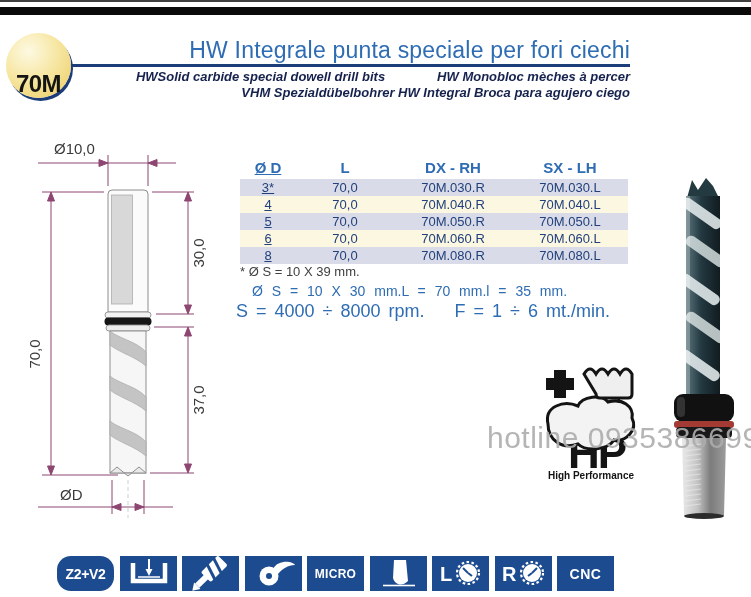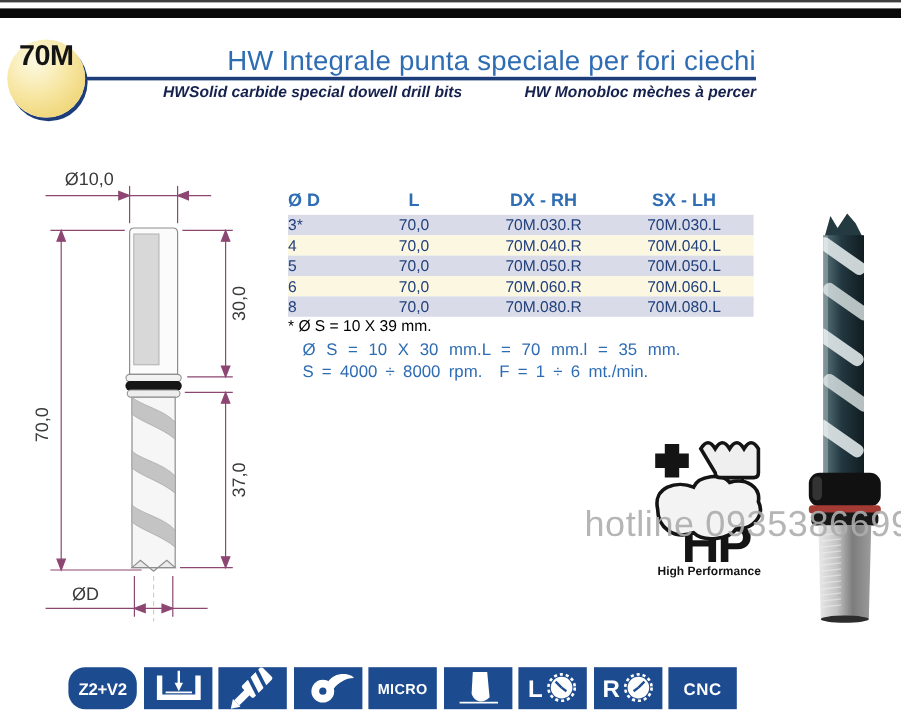--- a/index.html
+++ b/index.html
@@ -14,21 +14,21 @@
   
   .topline { position:absolute; left:0; top:0; width:751px; height:2px; background:#3f3f3f; }
   .topbar  { position:absolute; left:0; top:7px; width:751px; height:8px; background:#0a0a0a; }
 
   
   .code-badge {
     position:absolute; left:6px; top:33px; width:65px; height:65px;
     border-radius:50%;
     background:radial-gradient(circle at 35% 28%, #fdf9e2 0%, #f7e7a4 45%, #eccb60 100%);
     box-shadow:2px 3px 0 #1d3d7a;
-    display:flex; align-items:flex-start; justify-content:center;
+    display:flex; align-items:flex-end; justify-content:center;
     font-weight:bold; font-size:24px; color:#141414; letter-spacing:-0.5px;
     z-index:3;
   }
   .header-rule { position:absolute; left:66px; top:64px; width:564px; height:3px; background:#1d3d7a; }
   .title {
     position:absolute; top:37px; right:121px; margin:0;
     font-size:23px; font-weight:normal; color:#2e6cb3; white-space:nowrap; letter-spacing:0.2px;
   }
   .sub1 {
     position:absolute; top:69px; right:121px; display:flex; gap:52px;
@@ -41,30 +41,30 @@
 
   
   .diagram { position:absolute; left:18px; top:128px; }
 
   
   .dtable { position:absolute; left:240px; top:157px; width:388px; font-size:13px; }
   .thead { display:flex; height:20px; align-items:center; color:#2e6cb3; font-weight:bold; font-size:15px; margin-bottom:2px; }
   .trow  { display:flex; height:17px; align-items:center; color:#22407c; }
   .alt0 { background:#d9dce8; }
   .alt1 { background:#fbf7e1; }
-  .c0 { width:56px;  text-align:left; }
+  .c0 { width:56px;  text-align:center;text-decoration:underline; }
   .c1 { width:98px;  text-align:center; }
   .c2 { width:118px; text-align:center; }
   .c3 { width:116px; text-align:center; }
-  .footnote { position:absolute; left:240px; top:264px; font-size:13px; color:#000000; }
+  .footnote { position:absolute; left:240px; top:264px; font-size:13px; color:#404040; }
 
   .specs1 { position:absolute; left:252px; top:283px; display:flex; 
             color:#2e6cb3; font-size:14px; word-spacing:5px; white-space:nowrap; }
-  .specs2 { position:absolute; left:252px; top:301px; display:flex; gap:14px;
-            color:#2e6cb3; font-size:14px; word-spacing:3px; white-space:nowrap; }
+  .specs2 { position:absolute; left:236px; top:301px; display:flex; gap:30px;
+            color:#2e6cb3; font-size:18px; word-spacing:3px; white-space:nowrap; }
 
   
   .hp-logo { position:absolute; left:538px; top:362px; z-index:1; }
   .photo   { position:absolute; left:657px; top:172px; z-index:1; }
   .watermark {
     position:absolute; left:487px; top:421px; z-index:6;
     font-size:30px; letter-spacing:0.5px; color:#adadad; white-space:nowrap; opacity:0.9;
   }
 
   
@@ -89,20 +89,21 @@
 
   <div class="code-badge">
     <span>70M</span>
   </div>
   <div class="header-rule"></div>
   <h1 class="title">HW Integrale punta speciale per fori ciechi</h1>
   <div class="sub1">
     <span>HWSolid carbide special dowell drill bits</span>
     <span>HW Monobloc  mèches à percer</span>
   </div>
+  <div class="sub2">VHM Spezialdübelbohrer  HW Integral Broca para agujero ciego</div>
 
   <svg class="diagram" width="215" height="405" viewBox="0 0 215 405">
 
     <g>
       <path d="M90,66 Q90,62 94,62 L126,62 Q130,62 130,66 L130,184 L90,184 Z" fill="#fbfbfb" stroke="#8e8e8e" stroke-width="1"></path>
       <rect x="93.5" y="67" width="21" height="109" fill="#d8d8d8" stroke="#adadad" stroke-width="0.8"></rect>
       <rect x="87" y="184" width="46" height="6" rx="3" fill="#f2f2f2" stroke="#909090" stroke-width="0.9"></rect>
       <rect x="86.5" y="189.5" width="47" height="8" rx="4" fill="#161616"></rect>
       <rect x="88" y="197" width="44" height="6" rx="3" fill="#ededed" stroke="#909090" stroke-width="0.9"></rect>
       <rect x="92" y="203" width="36" height="142" fill="#f6f6f6" stroke="#8e8e8e" stroke-width="1"></rect>

